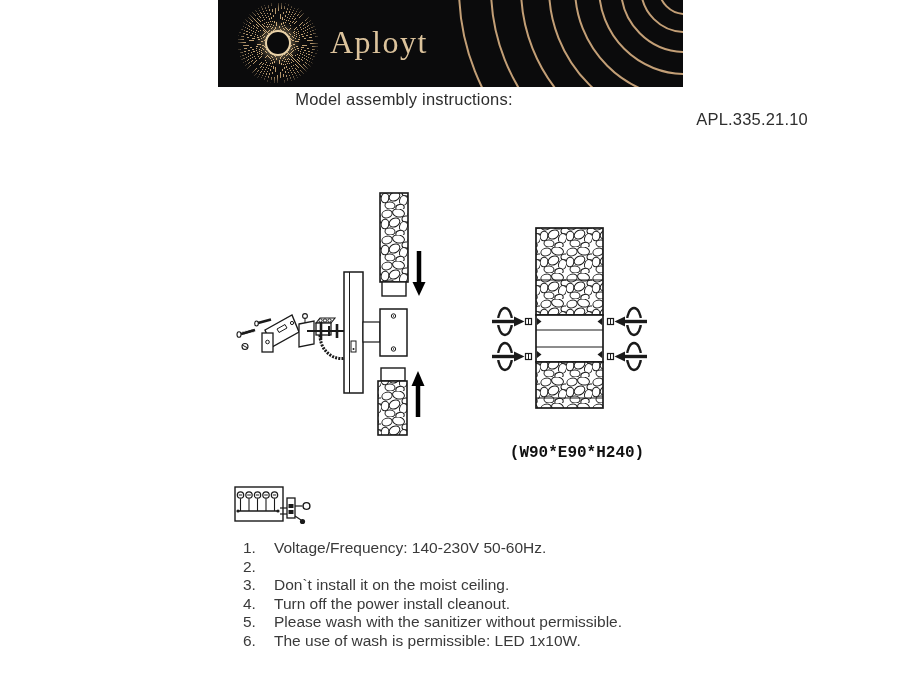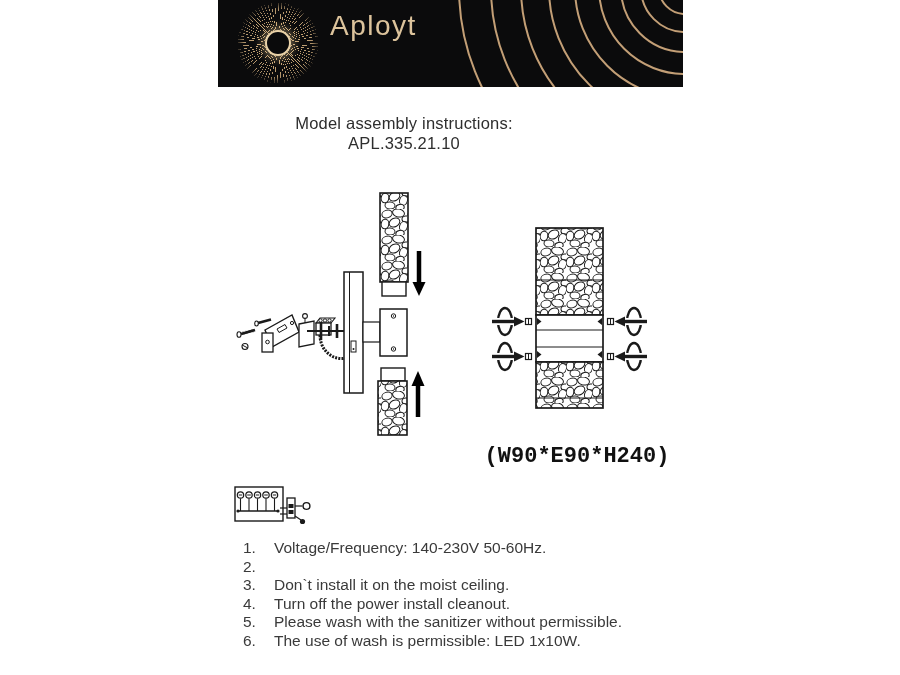--- a/index.html
+++ b/index.html
@@ -11,37 +11,37 @@
   .page{position:relative;width:900px;height:675px;background:#ffffff;overflow:hidden;}
 
   
   .banner{position:absolute;left:218px;top:0;width:465px;height:87px;background:var(--banner_bg);overflow:hidden;}
   .sunburst{position:absolute;left:20px;top:3px;width:80px;height:80px;border-radius:50%;
     background:repeating-conic-gradient(rgba(214,178,128,.95) 0deg .9deg, rgba(214,178,128,0) .9deg 5deg);}
   .sunburst-fade{position:absolute;left:20px;top:3px;width:80px;height:80px;border-radius:50%;
     background:radial-gradient(circle, rgba(11,11,12,0) 0 34%, rgba(11,11,12,.15) 60%, #0b0b0c 74%);}
   .sunburst-core{position:absolute;left:47px;top:30px;width:26px;height:26px;border-radius:50%;
     background:#0a0a0b;border:2px solid #e9d2a8;box-shadow:0 0 9px 3px rgba(233,203,150,.45);}
-  .brand{position:absolute;left:112px;top:10px;font-size:28px;font-weight:200;letter-spacing:1.5px;
-    color:var(--brand_text);font-family:Liberation Sans, sans-serif;}
+  .brand{position:absolute;left:112px;top:24px;font-size:32px;font-weight:200;letter-spacing:1.5px;
+    color:var(--brand_text);font-family:Liberation Serif, serif;}
   .rays{position:absolute;right:0;top:0;}
 
   
-  .title-block{position:absolute;left:0;top:90px;width:808px;text-align:center;color:var(--ink);margin-top:24px;}
+  .title-block{position:absolute;left:0;top:90px;width:808px;text-align:center;color:var(--ink);}
   .title-main{font-size:16.5px;font-weight:500;letter-spacing:.2px;}
-  .title-model{font-size:16.5px;font-weight:500;margin-top:1px;letter-spacing:.2px;}
+  .title-model{font-size:16.5px;font-weight:500;margin-top:1px;letter-spacing:.2px;text-align:right;}
 
   
   .fig{position:absolute;}
   #fig-exploded{left:225px;top:183px;}
   #fig-assembled{left:488px;top:195px;}
   #fig-wiring{left:222px;top:478px;}
 
   .dims{position:absolute;left:452px;top:444px;width:250px;text-align:center;
-    font-family:"Liberation Mono",monospace;font-size:22px;font-weight:600;color:#111;}
+    font-family:"Liberation Mono",monospace;font-size:16px;font-weight:600;color:#111;}
 
   
   .list{position:absolute;left:243px;top:539px;color:#3a3a3a;}
   .row{display:flex;font-size:15.5px;line-height:18.6px;font-weight:500;white-space:nowrap;}
   .row .num{width:31px;}
 </style>
 </head>
 <body>
 
 <div class="page">

